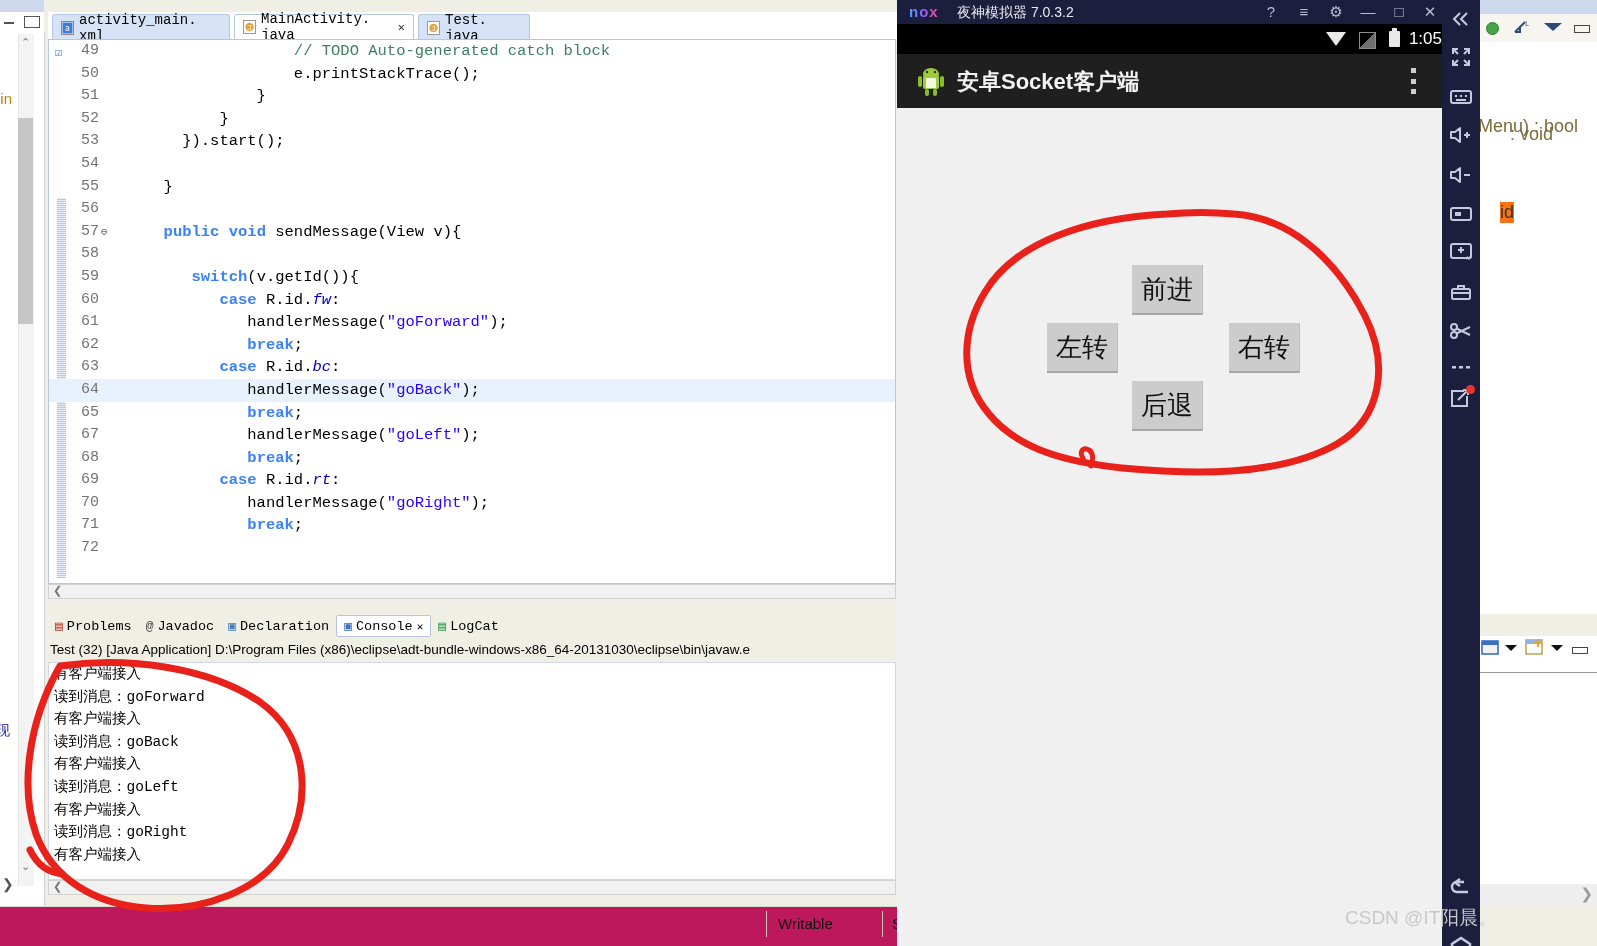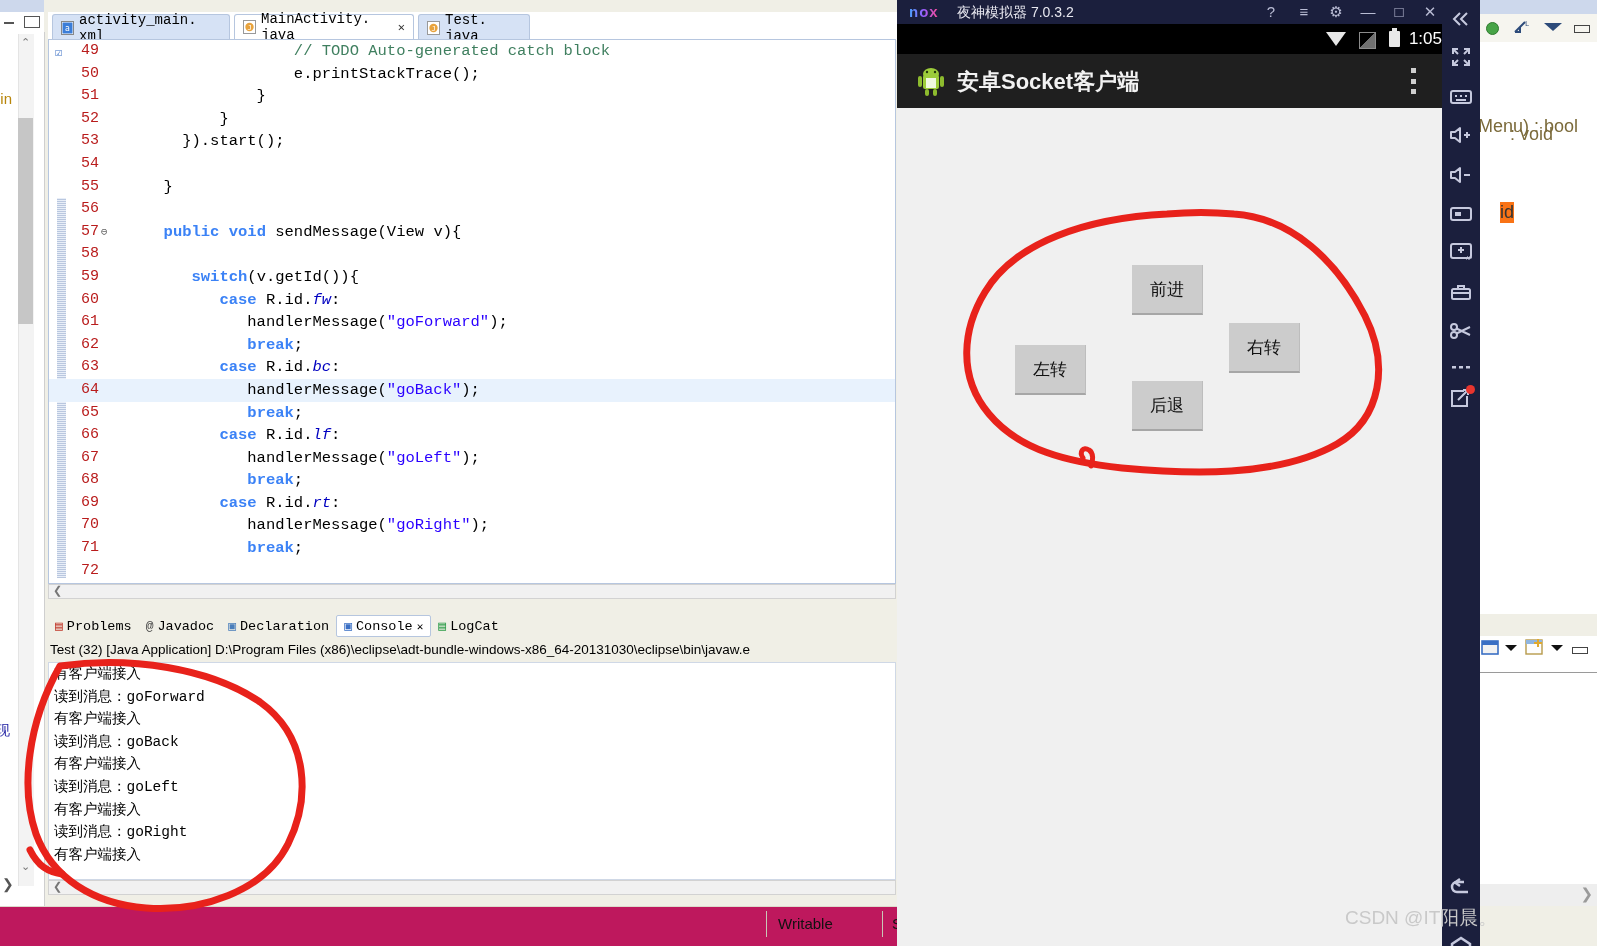--- a/index.html
+++ b/index.html
@@ -36,21 +36,21 @@
   .tab.active{background:#ffffff;border:1px solid #b6c6df;border-bottom:1px solid #fff;border-radius:3px 3px 0 0;}
   .tabicon{width:13px;height:14px;flex:0 0 13px;}
   .tabclose{font-size:12px;color:#333;margin-left:2px;}
 
   .editorbody{position:absolute;left:0;top:27px;width:848px;height:545px;background:#ffffff;border:1px solid #b6c6df;box-sizing:border-box;overflow:hidden;}
   .foldstripe{position:absolute;left:8px;top:158px;width:9px;height:380px;
      background:repeating-linear-gradient(0deg,#b9c7df 0px,#b9c7df 1px,#e8eef8 1px,#e8eef8 2px);}
   .codearea{position:absolute;left:0;top:0;width:848px;height:543px;}
   .cline{position:relative;height:22.6px;line-height:22.6px;white-space:pre;
     font-family:"Liberation Mono", monospace;font-size:15.5px;}
-  .lnum{position:absolute;left:14px;width:36px;text-align:right;color:#b91c1c;font-size:15px;}
+  .lnum{position:absolute;left:14px;width:36px;text-align:right;color:#737373;font-size:15px;}
   .ctext{position:absolute;left:96px;color:#000;}
   .cline.hl{background:#e8f2fd;}
   .cline.hl::before{content:"";position:absolute;left:-108px;}
   .kw{color:#3b82f6;font-weight:bold;}
   .str{color:#2a00ff;}
   .cmt{color:#3f7f5f;}
   .ital{font-style:italic;color:#0000c0;}
   .foldmark{position:absolute;left:52px;color:#666;font-size:11px;}
   .chk{position:absolute;left:6px;top:2px;color:#3a6fc4;font-size:12px;}
   .hscroll{position:absolute;left:0;top:572px;width:848px;height:15px;background:#f1f1f1;border:1px solid #d2d2d2;box-sizing:border-box;}
@@ -106,21 +106,21 @@
   .st-time{position:absolute;right:0px;top:5px;font-size:17px;color:#fff;font-family:"Liberation Sans",sans-serif;}
 
   .nox-actionbar{position:absolute;left:0;top:54px;width:545px;height:54px;background:#1f1f1f;}
   .ab-icon{position:absolute;left:18px;top:11px;width:32px;height:32px;}
   .ab-title{position:absolute;left:60px;top:13px;font-size:22px;color:#f2f2f2;white-space:nowrap;font-weight:bold;}
   .ab-overflow{position:absolute;right:26px;top:14px;width:5px;height:26px;display:flex;flex-direction:column;justify-content:space-between;}
   .ab-overflow i{display:block;width:5px;height:5px;background:#cfcfcf;}
 
   .nox-screen{position:absolute;left:0;top:108px;width:545px;height:838px;background:#f0f0f0;}
   .appbtn{position:absolute;background:#cccccc;border-bottom:2px solid #a6a6a6;border-right:1px solid #bdbdbd;
-     display:flex;align-items:center;justify-content:center;font-size:17px;color:#111;
+     display:flex;align-items:center;justify-content:center;font-size:26px;color:#111;
      font-family:"Liberation Sans",sans-serif;}
 
   
   .annot{position:absolute;pointer-events:none;}
 
   
   .nox-bar{position:absolute;left:545px;top:0;width:38px;height:946px;background:#1b1f3d;}
   .nb-item{position:absolute;left:0;width:38px;height:30px;display:flex;align-items:center;justify-content:center;color:#c6c9de;}
   .badge{position:absolute;width:9px;height:9px;border-radius:50%;background:#e8352e;right:5px;top:1px;}
   .csdn{position:absolute;left:-97px;top:905px;width:230px;font-size:19px;color:#c9c9c9;white-space:nowrap;font-family:"Liberation Sans",sans-serif;}
@@ -191,21 +191,20 @@
           <div class="cline"><span class="lnum">56</span><span class="ctext"></span></div>
           <div class="cline"><span class="foldmark">⊖</span><span class="lnum">57</span><span class="ctext">  <span class="kw">public</span> <span class="kw">void</span> sendMessage(View v){</span></div>
           <div class="cline"><span class="lnum">58</span><span class="ctext"></span></div>
           <div class="cline"><span class="lnum">59</span><span class="ctext">     <span class="kw">switch</span>(v.getId()){</span></div>
           <div class="cline"><span class="lnum">60</span><span class="ctext">        <span class="kw">case</span> R.id.<span class="ital">fw</span>:</span></div>
           <div class="cline"><span class="lnum">61</span><span class="ctext">           handlerMessage(<span class="str">"goForward"</span>);</span></div>
           <div class="cline"><span class="lnum">62</span><span class="ctext">           <span class="kw">break</span>;</span></div>
           <div class="cline"><span class="lnum">63</span><span class="ctext">        <span class="kw">case</span> R.id.<span class="ital">bc</span>:</span></div>
           <div class="cline hl"><span class="lnum">64</span><span class="ctext">           handlerMessage(<span class="str">"goBack"</span>);</span></div>
           <div class="cline"><span class="lnum">65</span><span class="ctext">           <span class="kw">break</span>;</span></div>
-          <div class="cline"><span class="lnum">66</span><span class="ctext">        <span class="kw">case</span> R.id.<span class="ital">lf</span>:</span></div>
           <div class="cline"><span class="lnum">67</span><span class="ctext">           handlerMessage(<span class="str">"goLeft"</span>);</span></div>
           <div class="cline"><span class="lnum">68</span><span class="ctext">           <span class="kw">break</span>;</span></div>
           <div class="cline"><span class="lnum">69</span><span class="ctext">        <span class="kw">case</span> R.id.<span class="ital">rt</span>:</span></div>
           <div class="cline"><span class="lnum">70</span><span class="ctext">           handlerMessage(<span class="str">"goRight"</span>);</span></div>
           <div class="cline"><span class="lnum">71</span><span class="ctext">           <span class="kw">break</span>;</span></div>
           <div class="cline"><span class="lnum">72</span><span class="ctext"></span></div>
         </div>
     </div>
     <div class="hscroll">
       <span class="la">❮</span>
@@ -344,21 +343,21 @@
 
     <svg class="annot" style="left:40px;top:98px;" width="460" height="275" viewBox="0 0 460 275">
       <path d="M297 8 C355 12 400 55 428 110 C452 158 445 212 400 238 C340 272 250 268 185 262
                C130 256 82 244 52 208 C20 170 26 122 48 86 C78 36 150 12 230 8 C252 6 276 6 297 8 Z" fill="none" stroke="#e8221b" stroke-width="7" stroke-linecap="round" stroke-linejoin="round"></path>
       <path d="M146 252 C142 246 146 240 152 244 C157 247 156 255 154 260" fill="none" stroke="#e8221b" stroke-width="5" stroke-linecap="round"></path>
     </svg>
 
     <div class="appbtn" style="left:235px;top:157px;width:70px;height:48px;">
       <span>前进</span>
     </div>
-    <div class="appbtn" style="left:118px;top:215px;width:70px;height:48px;margin-top:22px;">
+    <div class="appbtn" style="left:150px;top:215px;width:70px;height:48px;">
       <span>左转</span>
     </div>
     <div class="appbtn" style="left:332px;top:215px;width:70px;height:48px;">
       <span>右转</span>
     </div>
     <div class="appbtn" style="left:235px;top:273px;width:70px;height:48px;">
       <span>后退</span>
     </div>
   </div>
 

